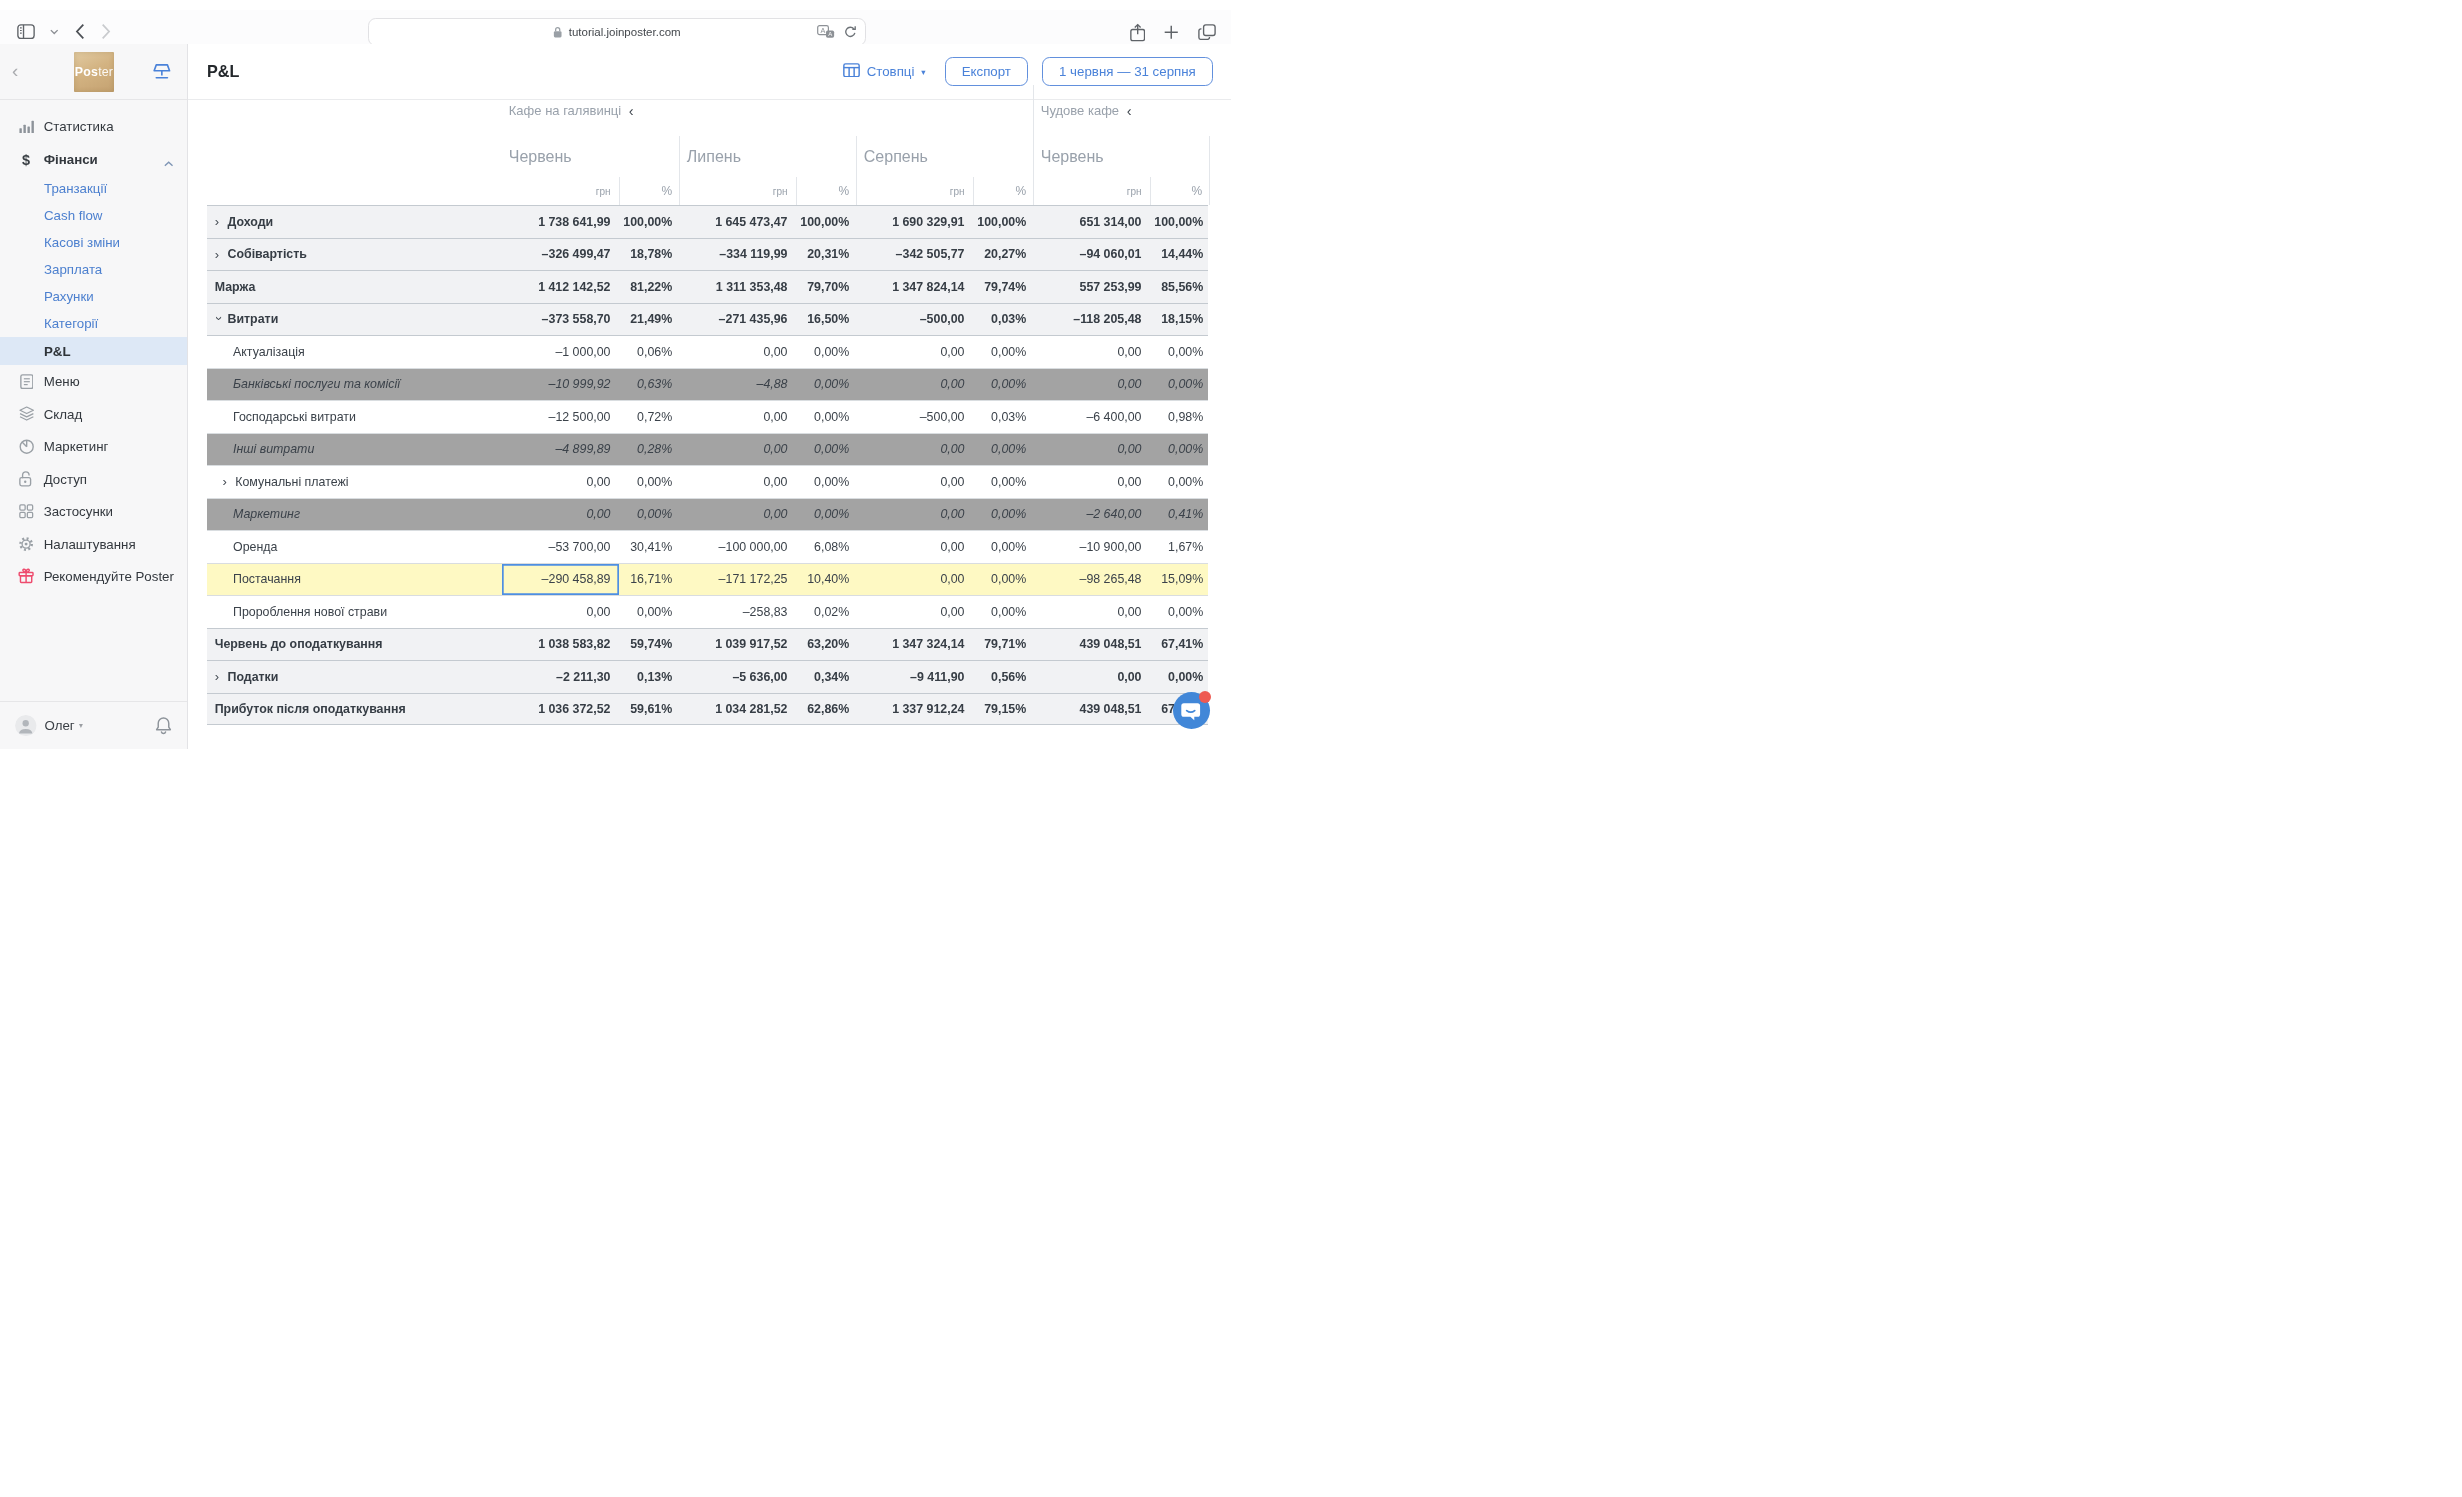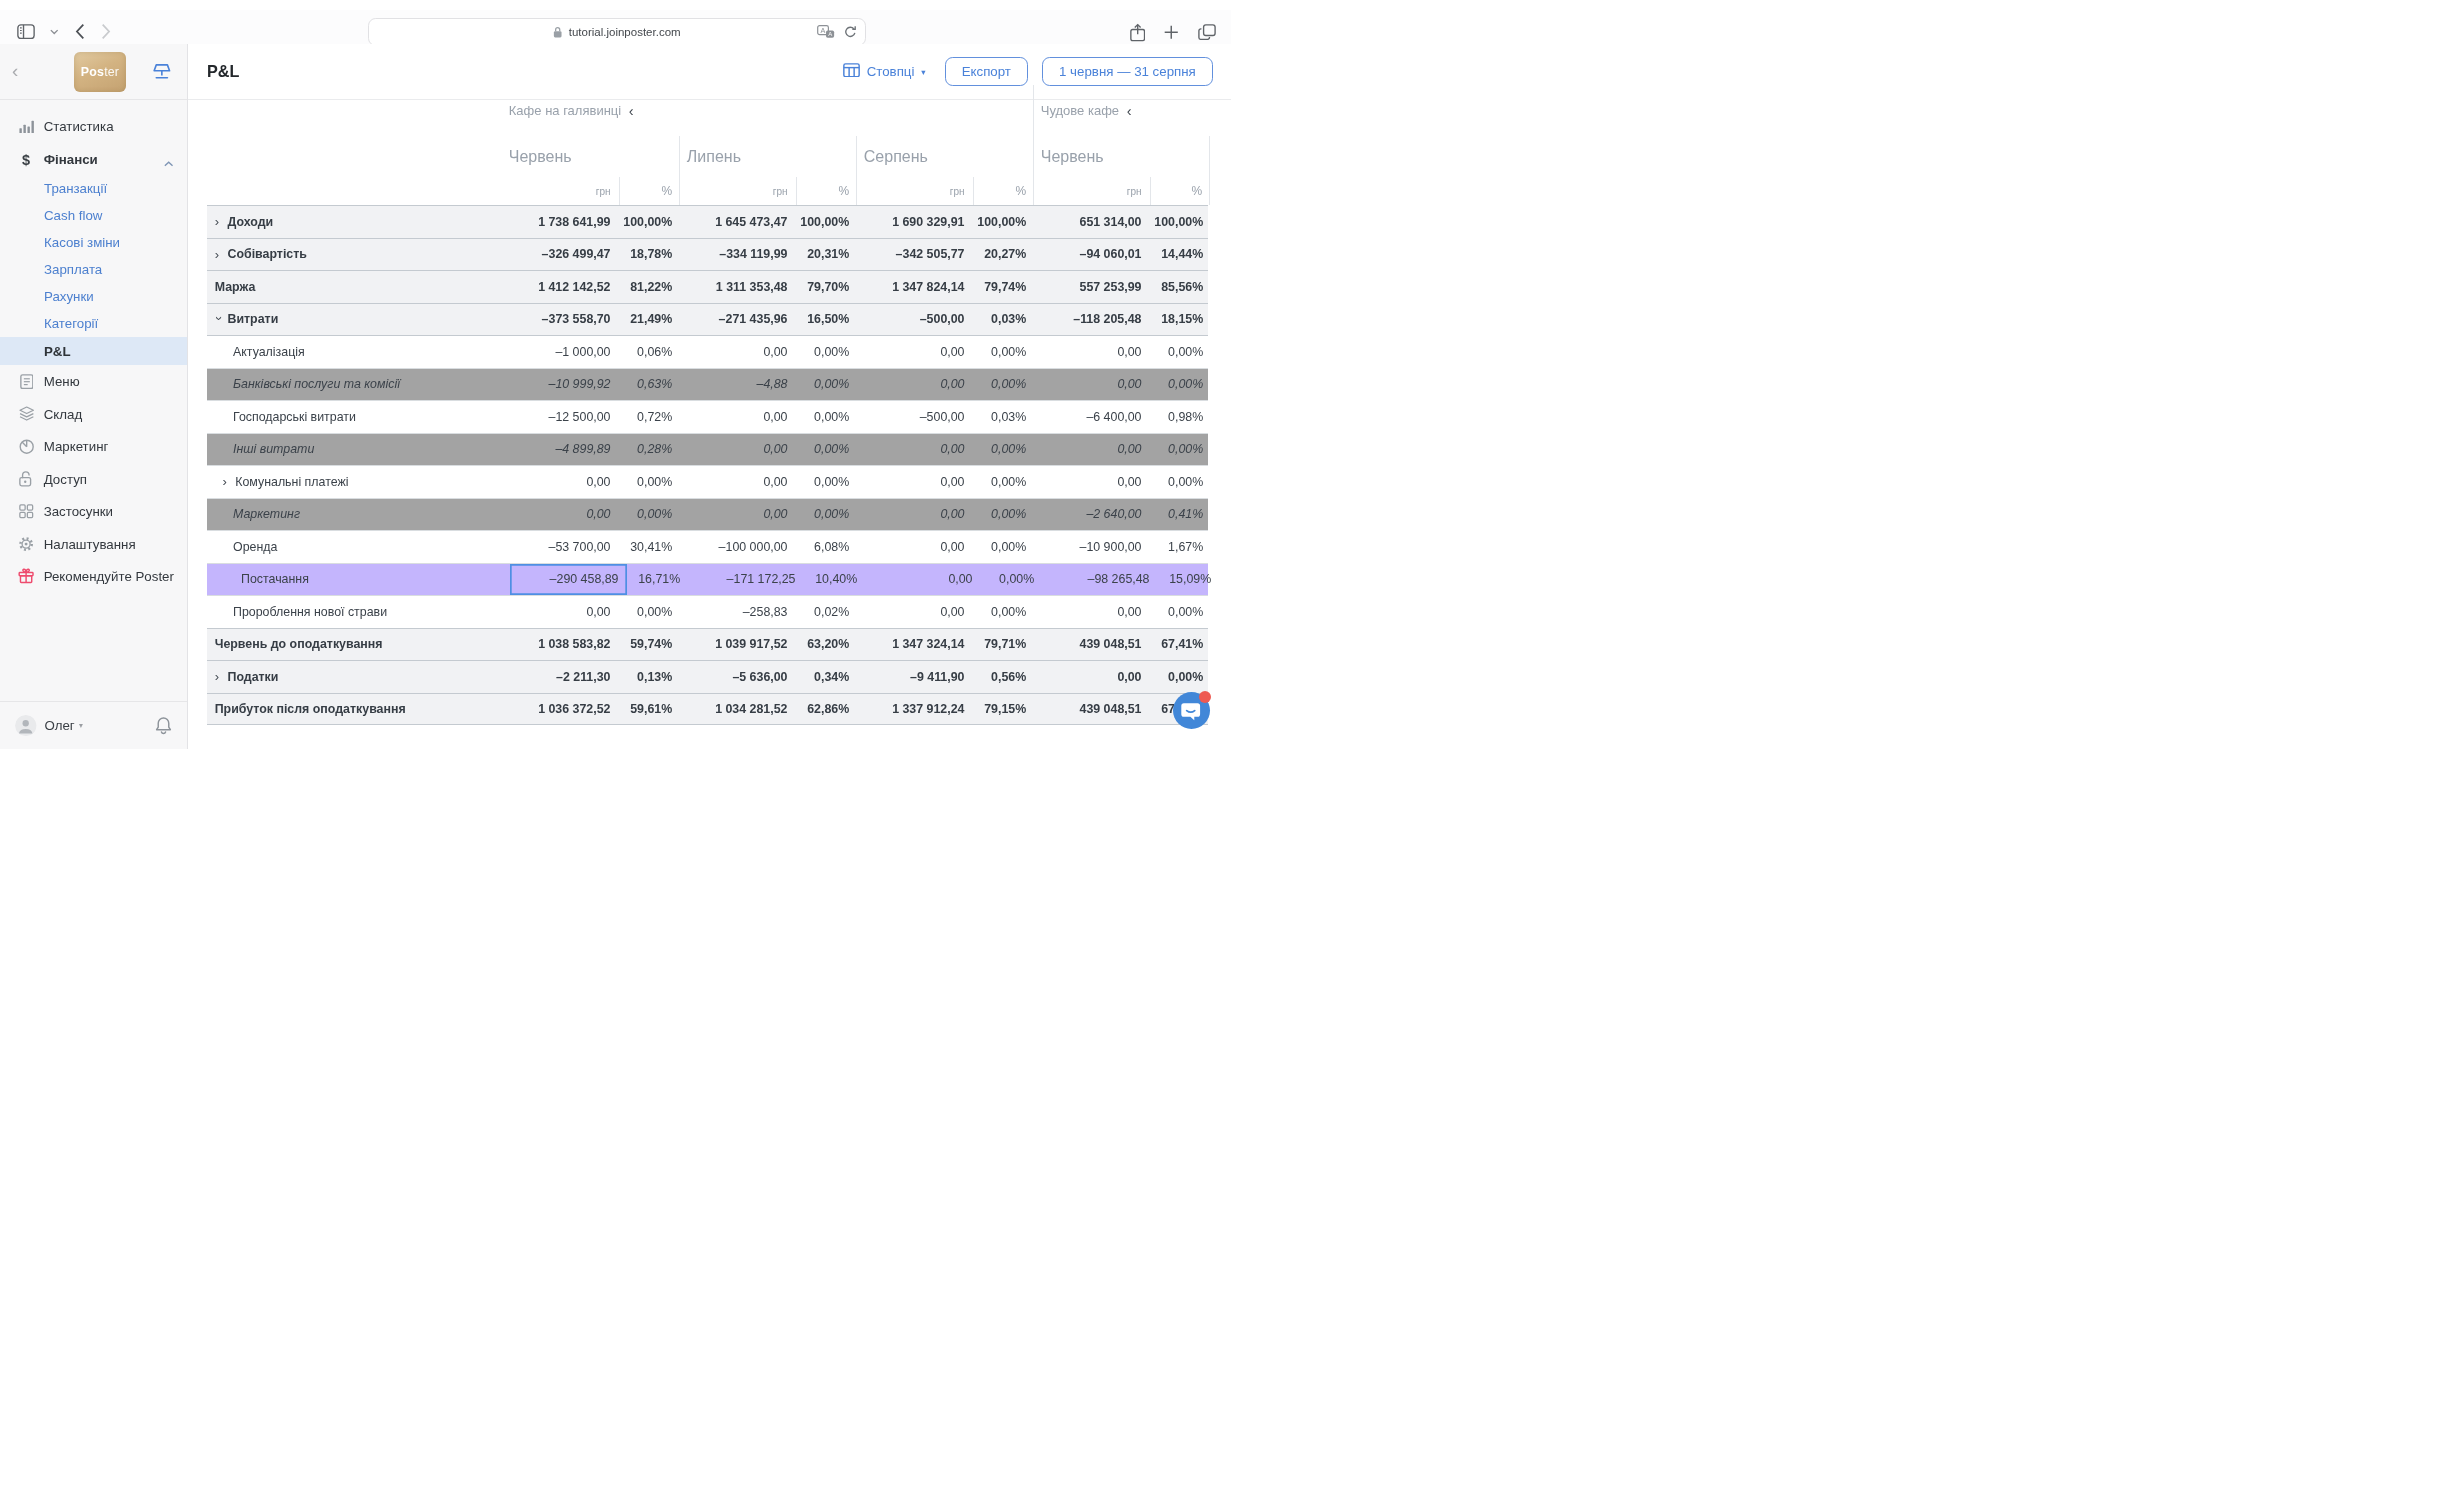--- a/index.html
+++ b/index.html
@@ -16,21 +16,21 @@
     display:flex; align-items:center; justify-content:center; gap:6px; }
   .url-text { font-size:11.5px; color:#44484d; }
   .url-right { position:absolute; right:8.5px; top:0; height:100%; display:flex; align-items:center; gap:8.5px; }
   .bb-right { position:absolute; right:15.4px; top:0; height:44px; display:flex; align-items:center; gap:19px; }
 
   
   .sidebar { position:absolute; left:0; top:44px; width:188px; height:705px;
     background:#f7f7f8; border-right:0.9px solid #e3e3e6; }
   .sb-top { position:relative; height:56px; border-bottom:0.9px solid #e6e6e8; }
   .sb-back { position:absolute; left:12px; top:17px; font-size:19px; color:#a9abaf; line-height:19px; cursor:pointer; }
-  .sb-logo { position:absolute; left:74px; top:7.7px; width:52px; height:40px; border-radius:6px;
+  .sb-logo { position:absolute; left:74px; top:7.7px; width:40px; height:40px; border-radius:1px;
     background:linear-gradient(155deg,#e2cba2 0%,#d3b382 45%,#c4a271 100%);
     display:flex; align-items:center; justify-content:center; box-shadow:inset 0 0 5.1px rgba(120,90,40,.25); }
   .sb-logo span { color:#fff; font-size:12.4px; letter-spacing:0.2px; }
   .sb-logo .lt { font-weight:400; opacity:.92; }
   .sb-logo .bd { font-weight:700; }
   .sb-pos { position:absolute; right:15.4px; top:19px; }
   .nav { padding-top:10.3px; }
   .nav-item { display:flex; align-items:center; height:32.5px; padding-left:17px; cursor:pointer; position:relative; }
   .nav-item .ic { width:19px; display:flex; justify-content:center; margin-right:7.7px; }
   .nav-item .lbl { font-size:13.3px; color:#33383e; }
@@ -74,21 +74,21 @@
   .unit-pct { font-size:12px; justify-content:flex-end; padding-right:6.8px; }
   .bl { border-left:0.9px solid #e3e6ea; }
   .br { border-right:0.9px solid #e3e6ea; }
 
   .trow { grid-template-columns:var(--label) repeat(4,var(--grn) var(--pct)); height:32.5px;
     border-top:0.9px solid #d9dde0; cursor:pointer; }
   .trow.section { background:#f1f2f4; border-top:0.9px solid #c4cad0; }
   .trow.section + .trow { border-top-color:#c4cad0; }
   .trow:last-child { border-bottom:0.9px solid #c4cad0; }
   .trow.tint { background:#a3a3a3;font-style:italic; }
-  .trow.hl { background:#c4b5fd;padding-left:8px; }
+  .trow.hl { background:#fef9c3; }
   .tcell { display:flex; align-items:center; font-size:12.4px; color:#3b424a; }
   .trow.section .tcell { font-weight:700; color:#363d45; }
   .cell-label { padding-left:26px; }
   .trow.section .cell-label { padding-left:7.7px; }
   .trow.detail.has-chev .cell-label { padding-left:15.4px; }
   .row-chev { display:inline-block; width:8.5px; margin-right:4.3px; font-weight:400; font-size:13px; color:#454c54; }
   .row-chev.expanded { transform:rotate(90deg) translateX(0.9px); }
   .cell-grn { justify-content:flex-end; padding-right:8.5px; }
   .cell-pct { justify-content:flex-end; padding-right:6.8px; }
   .cell-selected { box-shadow:inset 0 0 0 1.7px #4e8fe3; }

